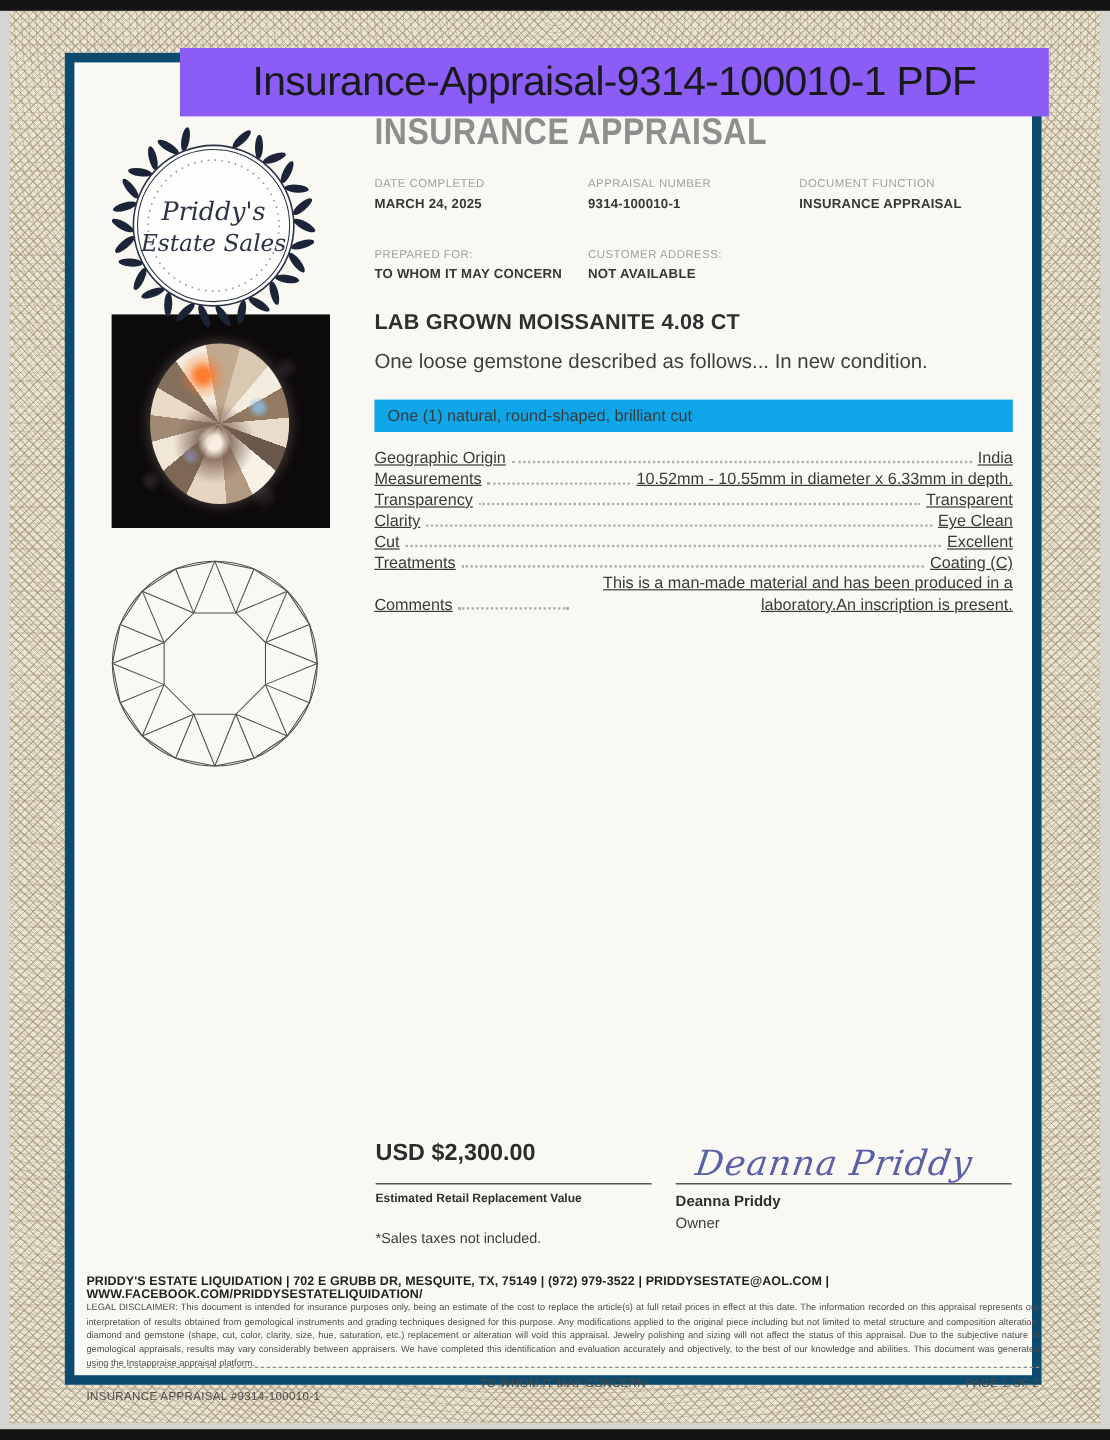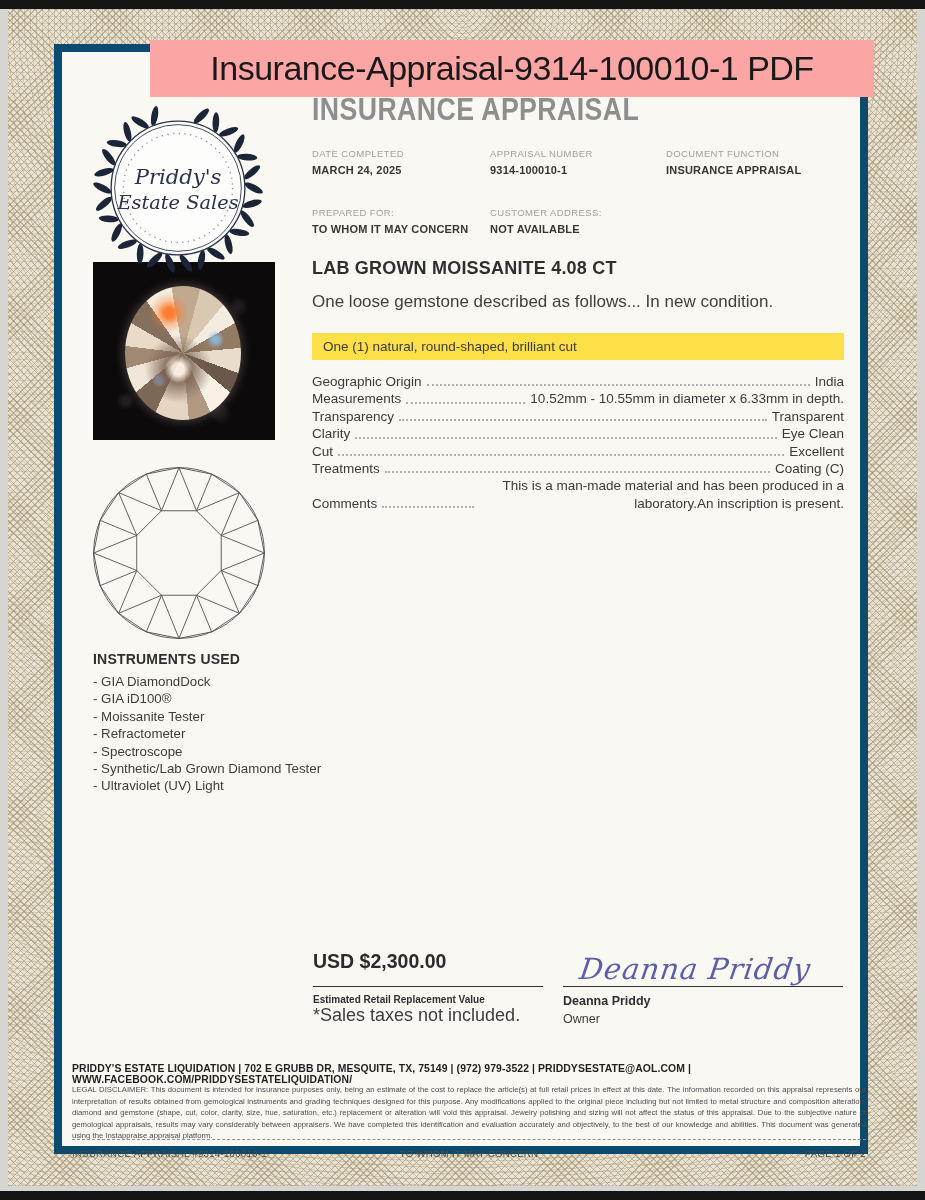--- a/index.html
+++ b/index.html
@@ -23,21 +23,21 @@
     z-index:1;
   }
   
   .page {
     position:absolute; left:54px; top:44px; width:814px; height:1110px;
     background:#faf8f3; border:8px solid #0c4a6e; z-index:2;
   }
   
   .title-banner {
     position:absolute; left:150px; top:40px; width:724px; height:57px;
-    background:#fca5a5; z-index:3; display:flex; align-items:center; justify-content:center;
+    background:#8b5cf6; z-index:3; display:flex; align-items:center; justify-content:center;
   }
   .title-banner .t {
     font-size:34px; color:#191919; letter-spacing:-.5px; white-space:nowrap;
   }
   
   .headline {
     position:absolute; left:250px; top:40px; font-size:31px; font-weight:bold;
     color:#8e8e8e; letter-spacing:.5px; transform:scaleX(.86); transform-origin:left top;
     white-space:nowrap;
   }
@@ -68,55 +68,55 @@
         #e5d5c2 160deg 190deg, #7d6856 190deg 215deg, #f1e7d8 215deg 240deg, #a18a74 240deg 262deg,
         #eadbc8 262deg 285deg, #85705d 285deg 310deg, #f3ebdd 310deg 335deg, #c0a98f 335deg 360deg);
     box-shadow:0 0 10px 2px rgba(210,190,175,.25);
   }
   .diagram { position:absolute; left:29px; top:413px; width:176px; height:176px; }
   .diagram line, .diagram circle, .diagram polygon { stroke:#4c4c4c; stroke-width:1; fill:none; }
   
   .item { position:absolute; left:250px; top:206px; width:532px; color:#3a3a3a; }
   .item h2 { font-size:18px; font-weight:bold; color:#2f2f2f; letter-spacing:.2px; }
   .item .desc { margin-top:13px; font-size:17px; color:#3f3f3f; }
-  .item .highlight { margin-top:21px; background:#fde047; padding:6px 11px; font-size:13.5px; color:#3b3b3b; }
-  .specs { margin-top:13px; }
+  .item .highlight { margin-top:21px; background:#0ea5e9; padding:6px 11px; font-size:13.5px; color:#3b3b3b; }
+  .specs { margin-top:13px;text-decoration:underline; }
   .spec-row { display:flex; align-items:flex-end; font-size:13.5px; line-height:17.4px; color:#3a3a3a; }
   .spec-row .k { white-space:nowrap; }
   .spec-row .dots { flex:1 1 auto; border-bottom:2px dotted #b0aeb0; margin:0 5px 4px 5px; min-width:8px; }
   .spec-row .v { white-space:nowrap; text-align:right; }
   .spec-row.wrap .dots { flex:0 0 92px; }
   .spec-row.wrap .v { flex:1 1 auto; white-space:normal; }
   
   .instruments { position:absolute; left:31px; top:599px; width:230px; }
   .instruments h3 { font-size:14px; font-weight:bold; color:#2f2f2f; letter-spacing:.2px; }
   .instruments ul { list-style:none; margin-top:6px; }
   .instruments li { font-size:13.3px; color:#3d3d3d; line-height:17.4px; white-space:nowrap; }
   
   .val-block { position:absolute; left:251px; top:898px; width:230px; }
   .val-block .amount { font-size:19.5px; font-weight:bold; color:#2b2b2b; height:36px; }
   .rule { border-bottom:1.5px solid #2f2f2f; }
   .val-block .lbl2 { margin-top:7px; font-size:10px; font-weight:bold; color:#2f2f2f; }
-  .val-block .note { margin-top:0; font-size:18px; color:#3d3d3d; }
+  .val-block .note { margin-top:20px; font-size:12px; color:#3d3d3d; }
   .sign-block { position:absolute; left:501px; top:886px; width:280px; }
   .sign-script {
     height:48px; display:flex; align-items:flex-end; padding-left:18px;
     font-family:"DejaVu Serif", serif; font-style:italic; font-size:29px;
     transform:skewX(-8deg); letter-spacing:1px;
   }
   .sign-block .name { margin-top:7px; font-size:12.5px; font-weight:bold; color:#2f2f2f; }
   .sign-block .role { margin-top:4px; font-size:12.5px; color:#3d3d3d; }
   
   .contact { position:absolute; left:10px; top:1011px; width:794px; font-size:10.4px; font-weight:bold; color:#1f1f1f; letter-spacing:.1px; }
   .disclaimer { position:absolute; left:10px; top:1032px; width:794px; font-size:7.7px; color:#4d4d4d; line-height:1.5; text-align:justify; }
   .bottombar {
     position:absolute; left:10px; top:1087px; width:794px; border-top:1px dashed #8f8f8f;
     padding-top:8px; display:flex; font-size:9.6px; color:#4a4a4a; letter-spacing:.3px;
   }
-  .bottombar .c1 { flex:1; text-align:left; }
+  .bottombar .c1 { flex:1; text-align:left;margin-top:11px; }
   .bottombar .c2 { flex:1; text-align:center; }
   .bottombar .c3 { flex:1; text-align:right; }
   
   .logo text { font-family:"DejaVu Serif", serif; font-style:italic; fill:#2b3348; }
 </style>
 </head>
 <body>
 
 <div class="strip top"></div>
 <div class="frame"></div>
@@ -270,32 +270,20 @@
           <span class="v">Coating (C)</span>
         </div>
       <div class="spec-row wrap">
           <span class="k">Comments</span>
           <span class="dots"></span>
           <span class="v">This is a man-made material and has been produced in a laboratory.An inscription is present.</span>
         </div>
     </div>
   </div>
 
-  <div class="instruments">
-    <h3>INSTRUMENTS USED</h3>
-    <ul>
-      <li>- GIA DiamondDock</li>
-      <li>- GIA iD100®</li>
-      <li>- Moissanite Tester</li>
-      <li>- Refractometer</li>
-      <li>- Spectroscope</li>
-      <li>- Synthetic/Lab Grown Diamond Tester</li>
-      <li>- Ultraviolet (UV) Light</li>
-    </ul>
-  </div>
 
   <div class="val-block">
     <div class="amount">USD $2,300.00</div>
     <div class="rule"></div>
     <div class="lbl2">Estimated Retail Replacement Value</div>
     <div class="note">*Sales taxes not included.</div>
   </div>
 
   <div class="sign-block">
     <div class="sign-script" id="ink" style="color: rgb(91, 94, 168);">Deanna Priddy</div>

